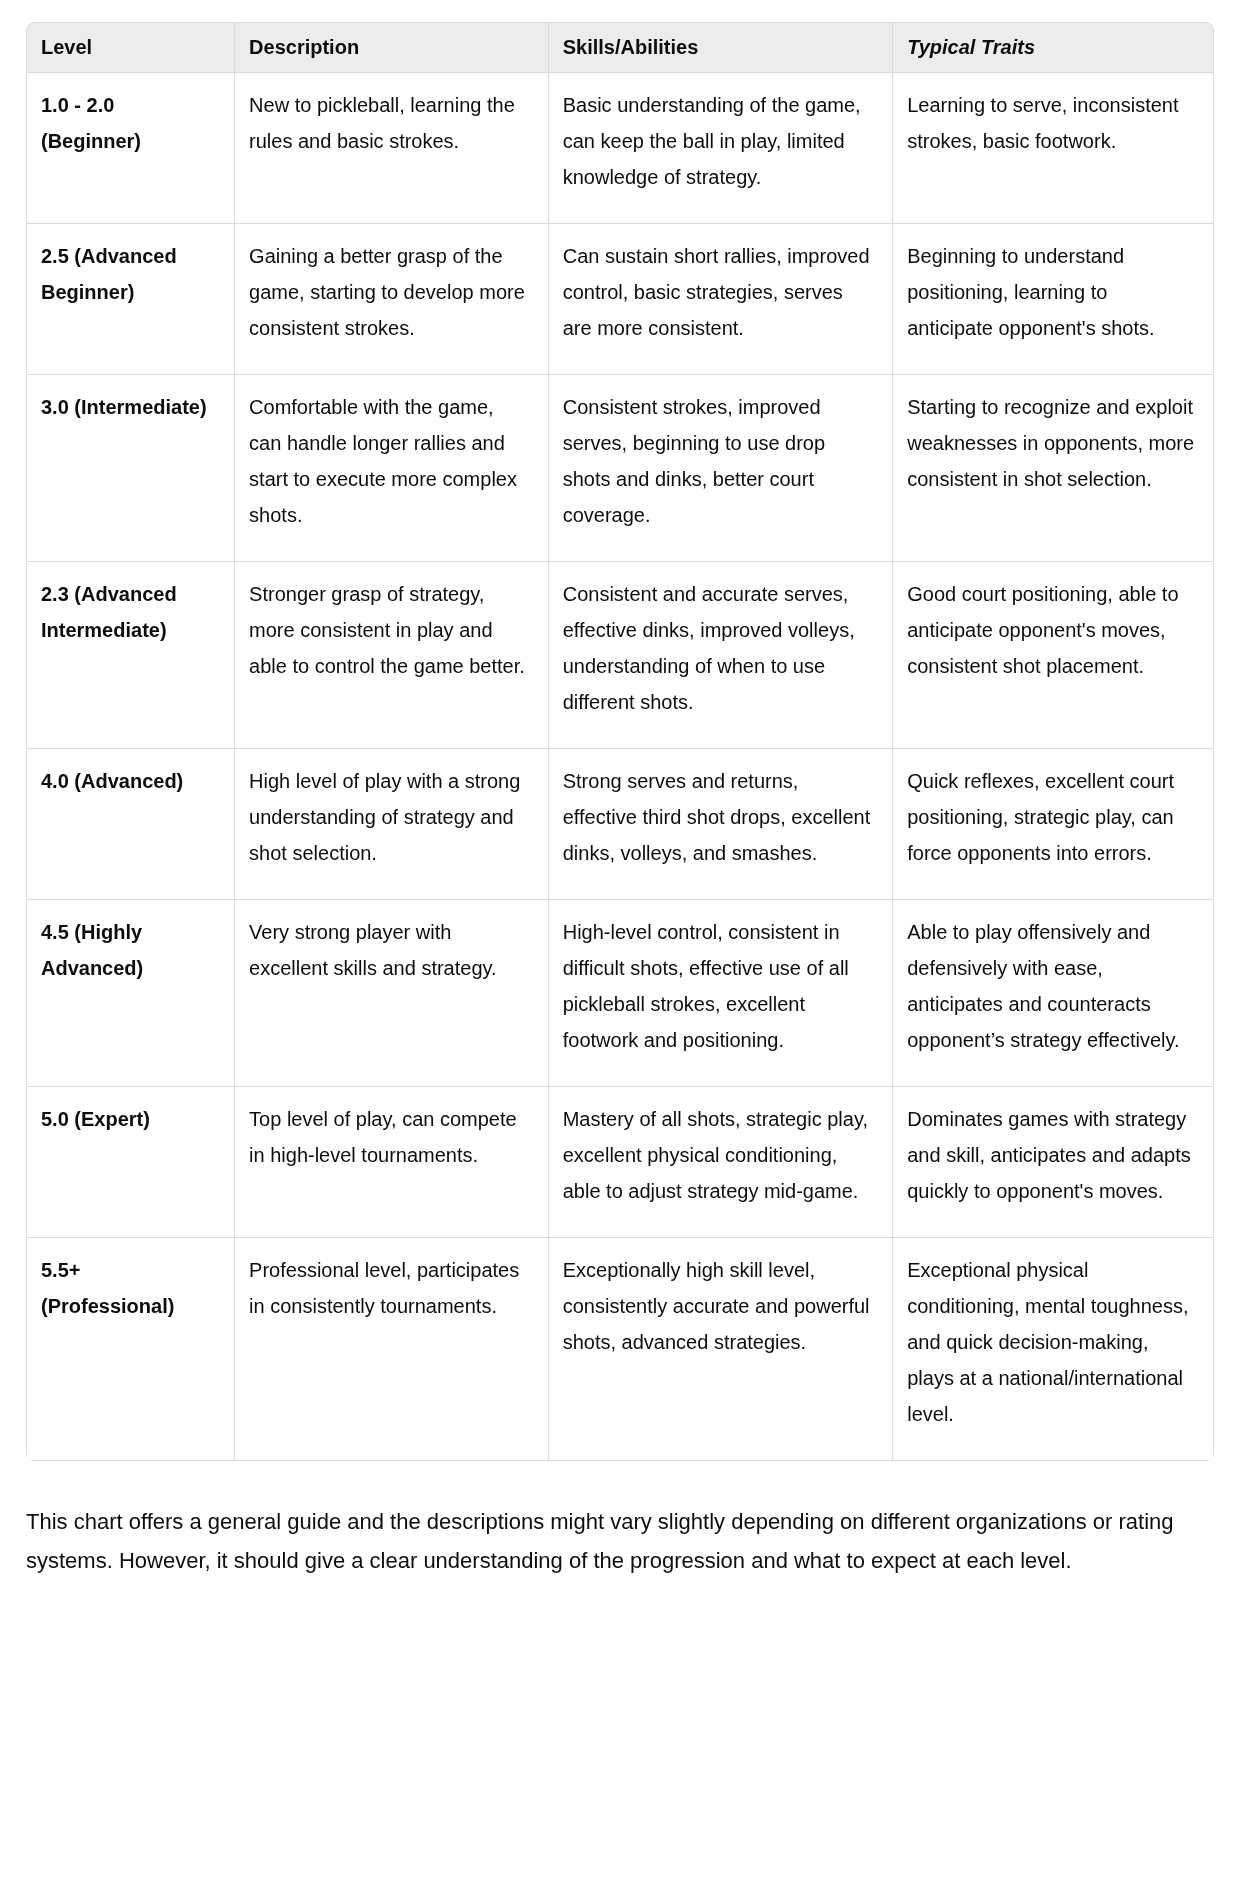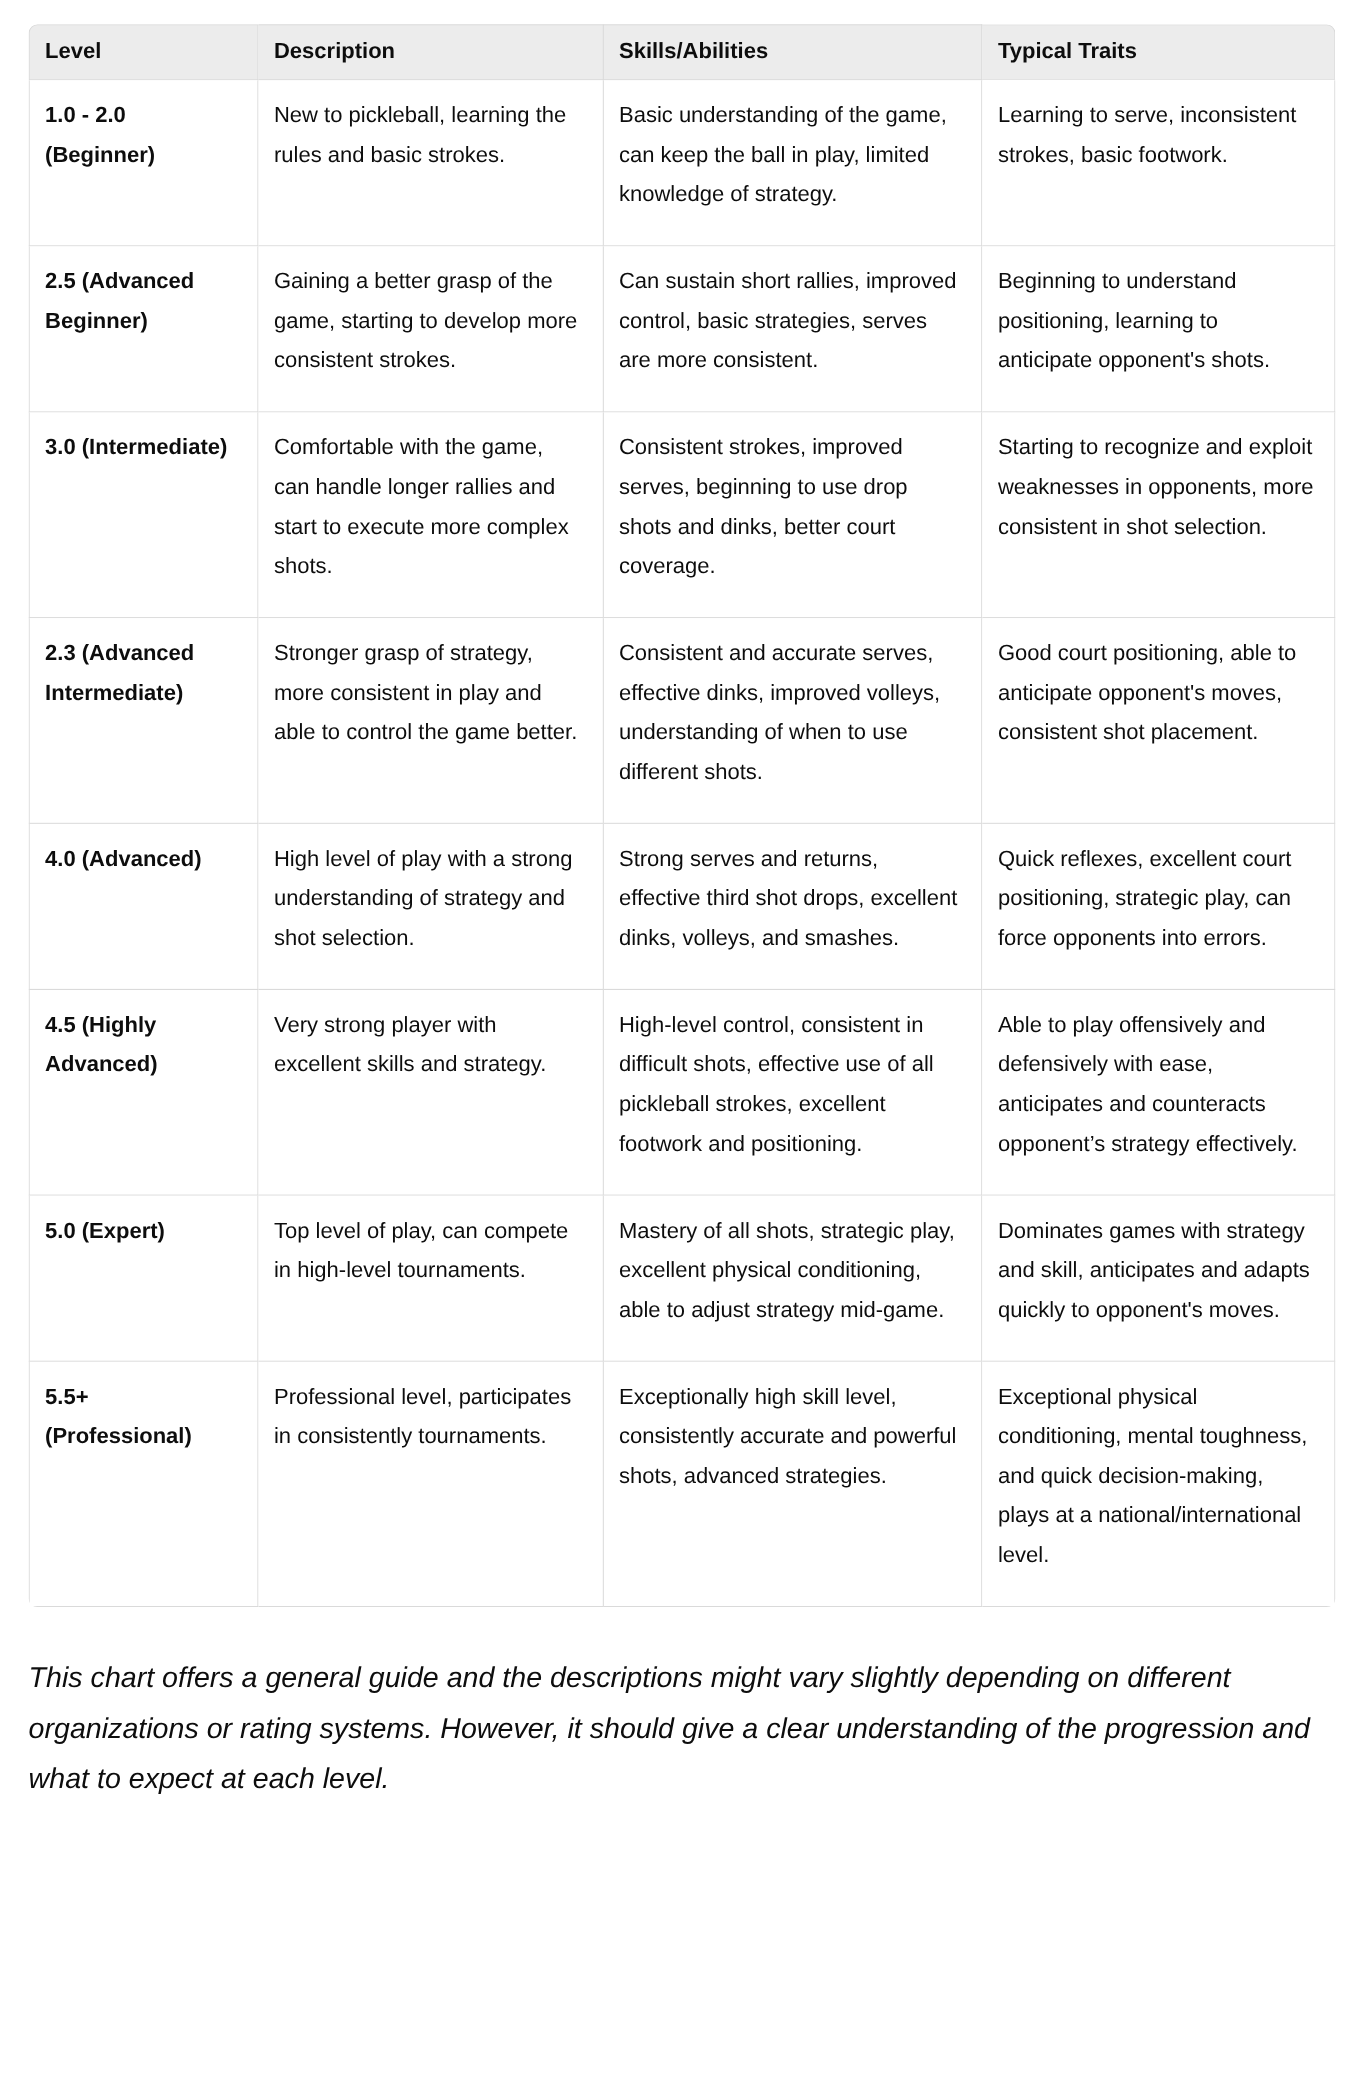--- a/index.html
+++ b/index.html
@@ -37,37 +37,36 @@
   th:first-child, td:first-child { border-left: 1px solid #dadada; }
   thead th { border-top: 1px solid #dadada; }
   thead th {
     background: #ececec;
     font-weight: bold;
     padding: 10px 18px 10px 14px;
     font-size: 20px;
     line-height: 1.45;
   }
   thead th:first-child { border-top-left-radius: 8px; }
-  thead th:last-child  { border-top-right-radius: 8px; }
+  thead th:last-child  { border-top-right-radius: 8px; font-style: italic; }
   tbody td {
     padding: 14px 18px 28px 14px;
     background: #ffffff;
   }
   td.level-cell { font-weight: bold; }
   col.c-level  { width: 17.6%; }
   col.c-desc   { width: 26.4%; }
   col.c-skills { width: 29.0%; }
   col.c-traits { width: 27.0%; }
   .footer-note {
     margin-top: 42px;
-    font-size: 26px;
+    font-size: 22px;
     line-height: 1.75;
     color: #0d0d0d;
     max-width: 1180px;
-    font-style: italic;
   }
 </style>
 </head>
 <body>
 
 <div class="page">
 
   <div class="table-wrap">
     <table>
       <colgroup>

